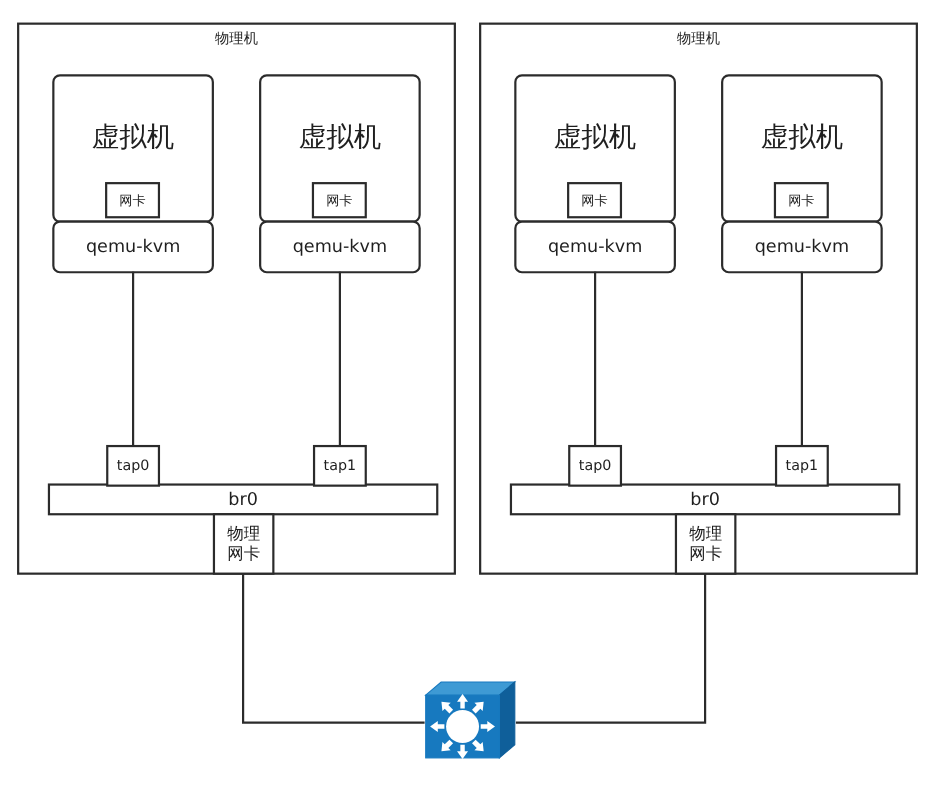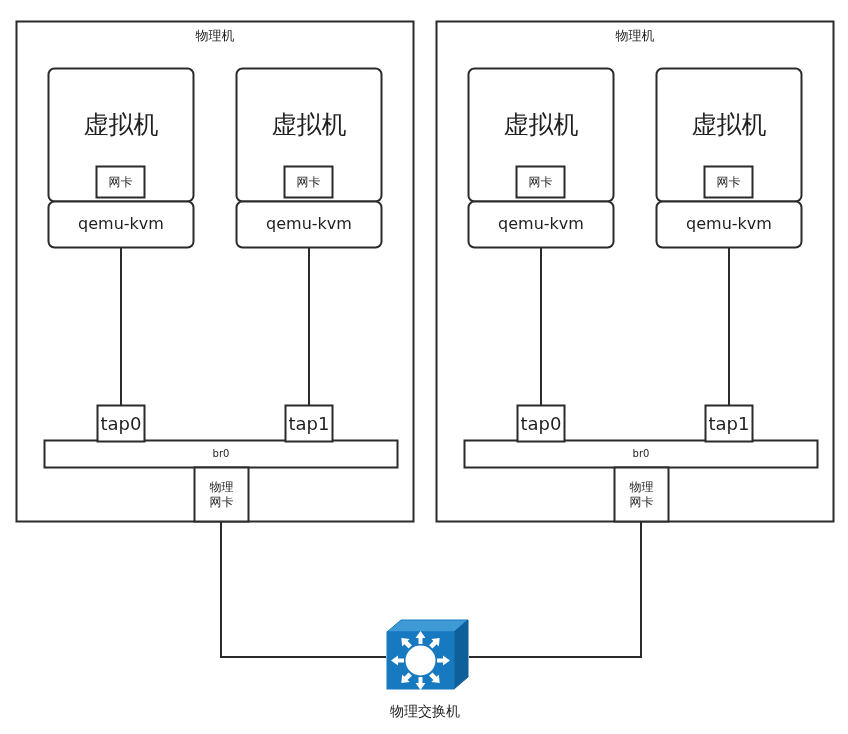--- a/index.html
+++ b/index.html
@@ -34,23 +34,23 @@
     justify-content: center;
     text-align: center;
     line-height: 1.18;
     white-space: pre-line;
     user-select: none;
   }
   .t-host      { font-size: 13px; }
   .t-vm        { font-size: 25px; }
   .t-nic       { font-size: 12px; }
   .t-qemu      { font-size: 16px; }
-  .t-tap       { font-size: 18px; }
-  .t-br        { font-size: 10px; }
-  .t-pnic      { font-size: 12px; }
+  .t-tap       { font-size: 13px; }
+  .t-br        { font-size: 16px; }
+  .t-pnic      { font-size: 15px; }
   .t-switch    { font-size: 14px; }
 </style>
 </head>
 <body>
 
 <div id="canvas">
 
   <svg id="svg-layer" viewBox="0 0 848 734">
 
     <g>
@@ -158,15 +158,14 @@
   <div class="label-abs t-qemu" style="left:657px; top:202px; width:144px; height:45px;">qemu-kvm</div>
 
   <div class="label-abs t-tap" style="left:518px; top:406px; width:46px; height:35px;">tap0</div>
   <div class="label-abs t-tap" style="left:706px; top:406px; width:46px; height:35px;">tap1</div>
 
   <div class="label-abs t-br" style="left:465px; top:441px; width:352px; height:26px;">br0</div>
 
   <div class="label-abs t-pnic" style="left:615px; top:468px; width:53px; height:53px;">物理
 网卡</div>
 
-  <div class="label-abs t-switch" style="left:360px; top:700px; width:130px; height:22px;">物理交换机</div>
 
 </div>
 
 </body></html>

